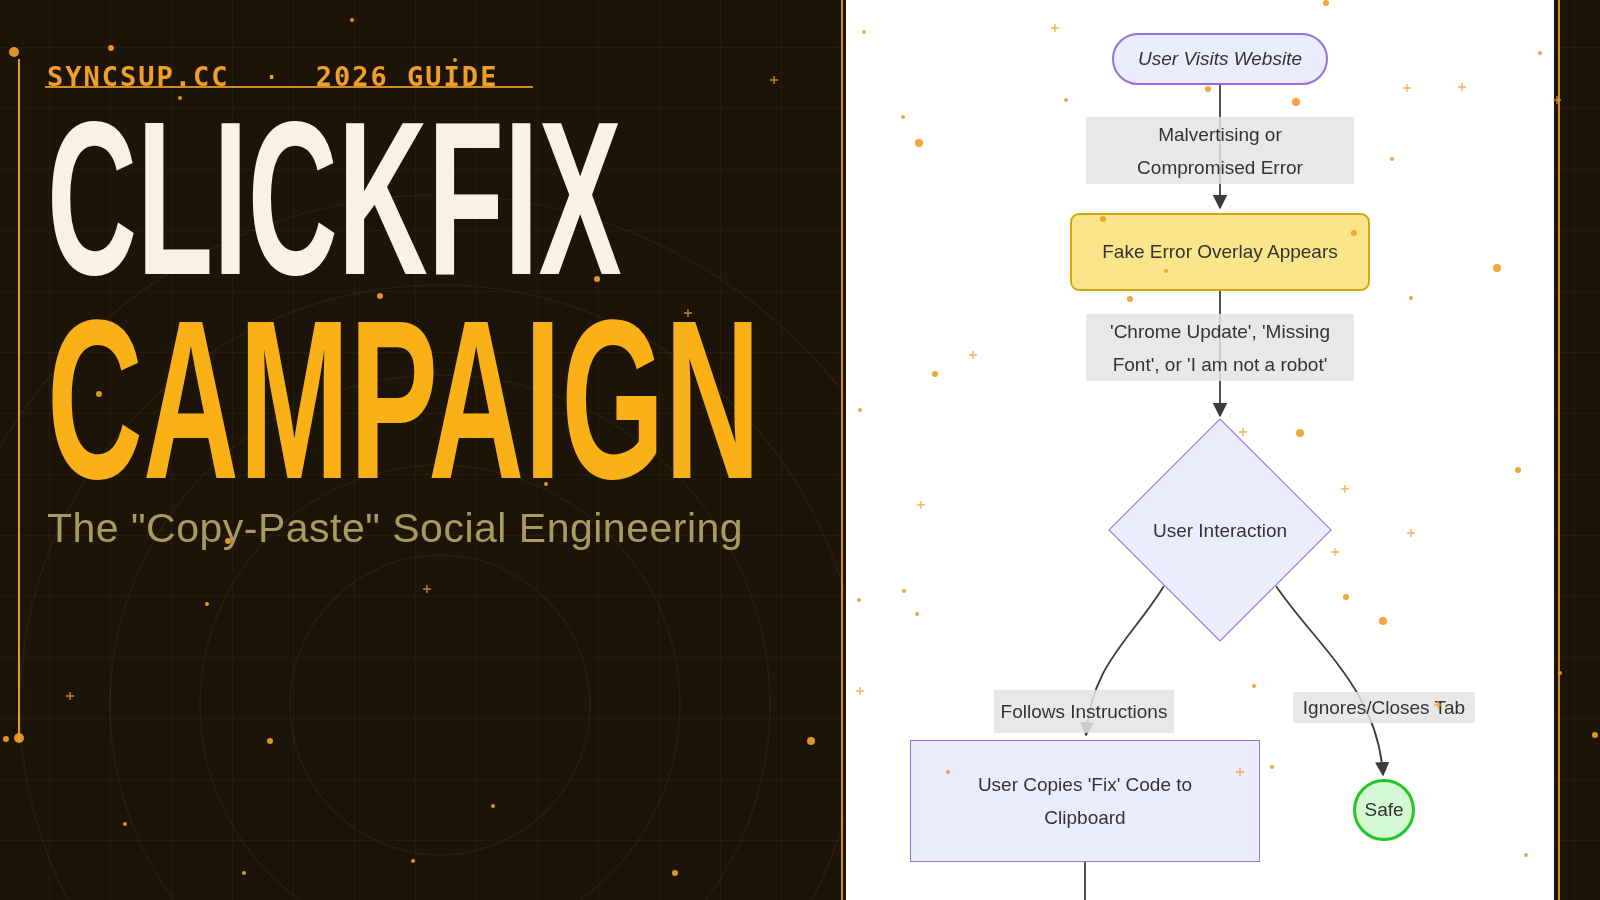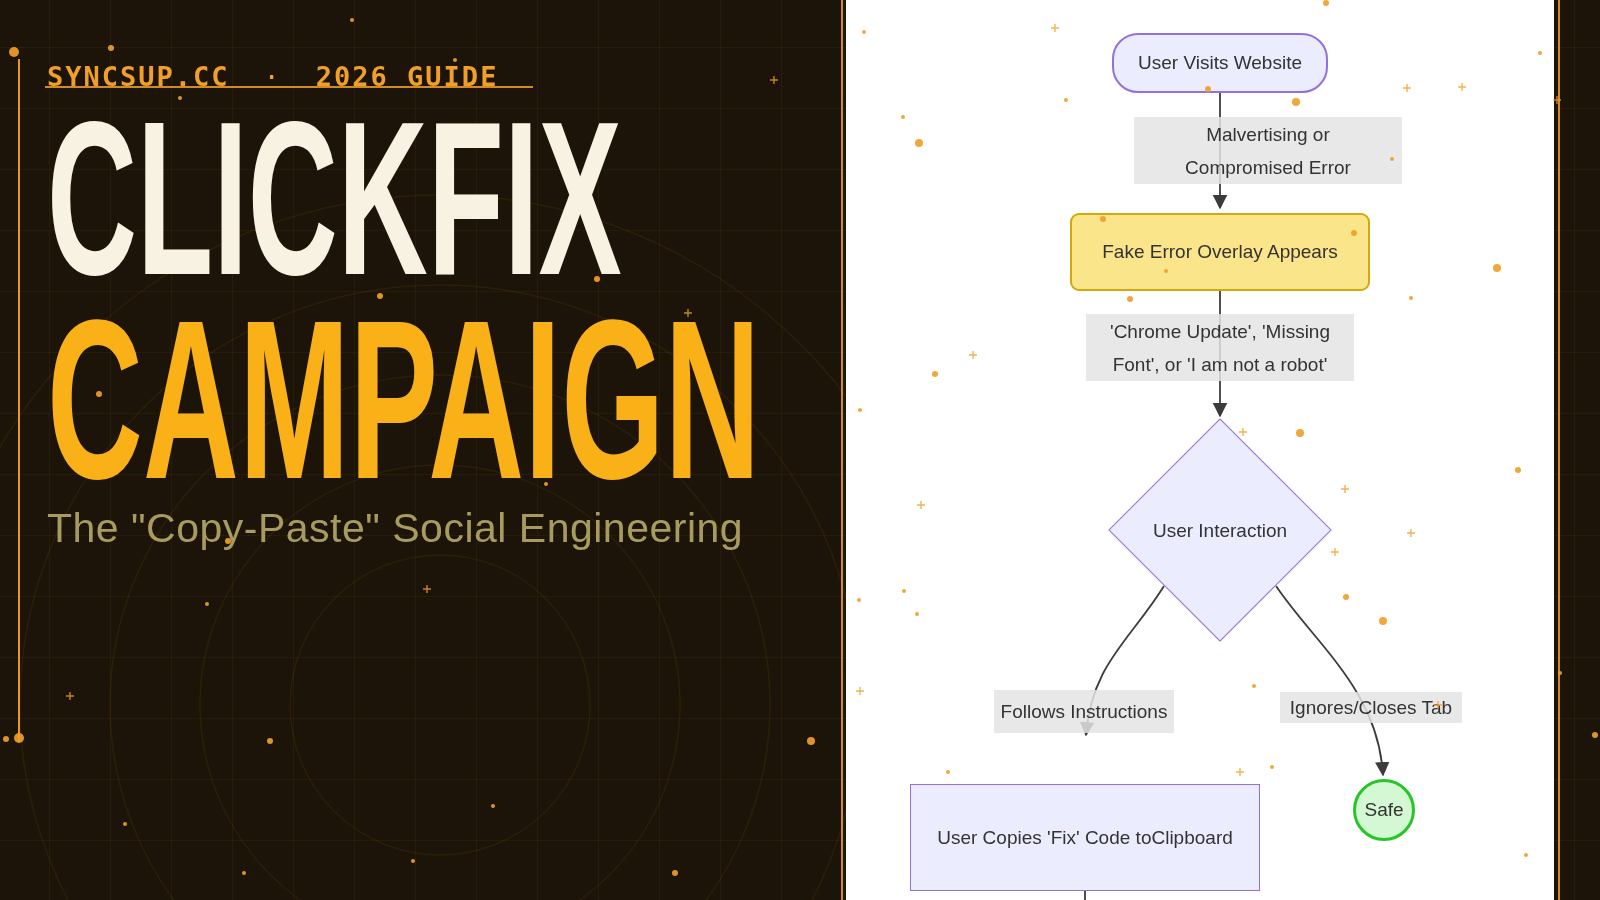--- a/index.html
+++ b/index.html
@@ -44,44 +44,44 @@
   .accent-edge.right{left:1558px;}
   
   .white-panel{position:absolute;left:846px;top:0;width:708px;height:900px;
     background:var(--panel_white,#FFFFFF);z-index:2;color:var(--text_dark,#333333);}
   .edges{position:absolute;left:0;top:0;}
   .node,.edge-label,.diamond-label{
     position:absolute;display:flex;align-items:center;justify-content:center;
     text-align:center;font-size:19px;color:var(--text_dark,#333333);
     box-sizing:border-box;
   }
-  .node.stadium{left:266px;top:33px;width:216px;height:60px;border-radius:26px;
+  .node.stadium{left:266px;top:33px;width:216px;height:52px;border-radius:26px;
     background:var(--node_lavender_fill,#ECECFF);
-    border:2px solid var(--node_purple_stroke,#9370DB);}
+    border:2px solid var(--node_purple_stroke,#9370DB);font-style:italic;}
   .node.yellow{left:224px;top:213px;width:300px;height:78px;border-radius:9px;
     background:var(--node_yellow_fill,#FAE58A);
     border:2.5px solid var(--node_yellow_stroke,#D2A80C);justify-content:center;}
   .diamond{position:absolute;left:295px;top:451px;width:158px;height:158px;
     background:var(--node_lavender_fill,#ECECFF);
     border:1.5px solid var(--node_purple_stroke,#9370DB);
     transform:rotate(45deg);box-sizing:border-box;}
   .diamond-label{left:274px;top:515px;width:200px;height:31px;}
-  .node.rect{left:64px;top:784px;width:350px;height:107px;
+  .node.rect{left:64px;top:740px;width:350px;height:122px;
     background:var(--node_lavender_fill,#ECECFF);
     border:1.5px solid var(--node_purple_stroke,#9370DB);line-height:33px;
-    flex-direction:row;}
+    flex-direction:column;}
   .node.circle-green{left:507px;top:779px;width:62px;height:62px;border-radius:50%;
     background:var(--safe_green_fill,#D4F7D4);
     border:3px solid var(--safe_green_stroke,#26C626);}
   .edge-label{background:rgba(228,228,228,0.85);line-height:33px;}
   .edge-label.two-line{left:240px;width:268px;height:67px;flex-direction:column;}
-  .edge-label.l1{top:117px;margin-left:48px;}
+  .edge-label.l1{top:117px;}
   .edge-label.l2{top:314px;}
   .edge-label.follows{left:148px;top:690px;width:180px;height:43px;}
-  .edge-label.ignores{left:434px;top:692px;width:182px;height:31px;text-align:center;}
+  .edge-label.ignores{left:447px;top:692px;width:182px;height:31px;text-align:center;}
   
   #particles{position:absolute;left:0;top:0;z-index:5;pointer-events:none;}
 </style>
 </head>
 <body>
 
 <div class="stage">
 
   <div class="dark-panel">
     <svg class="arcs" width="846" height="900">

